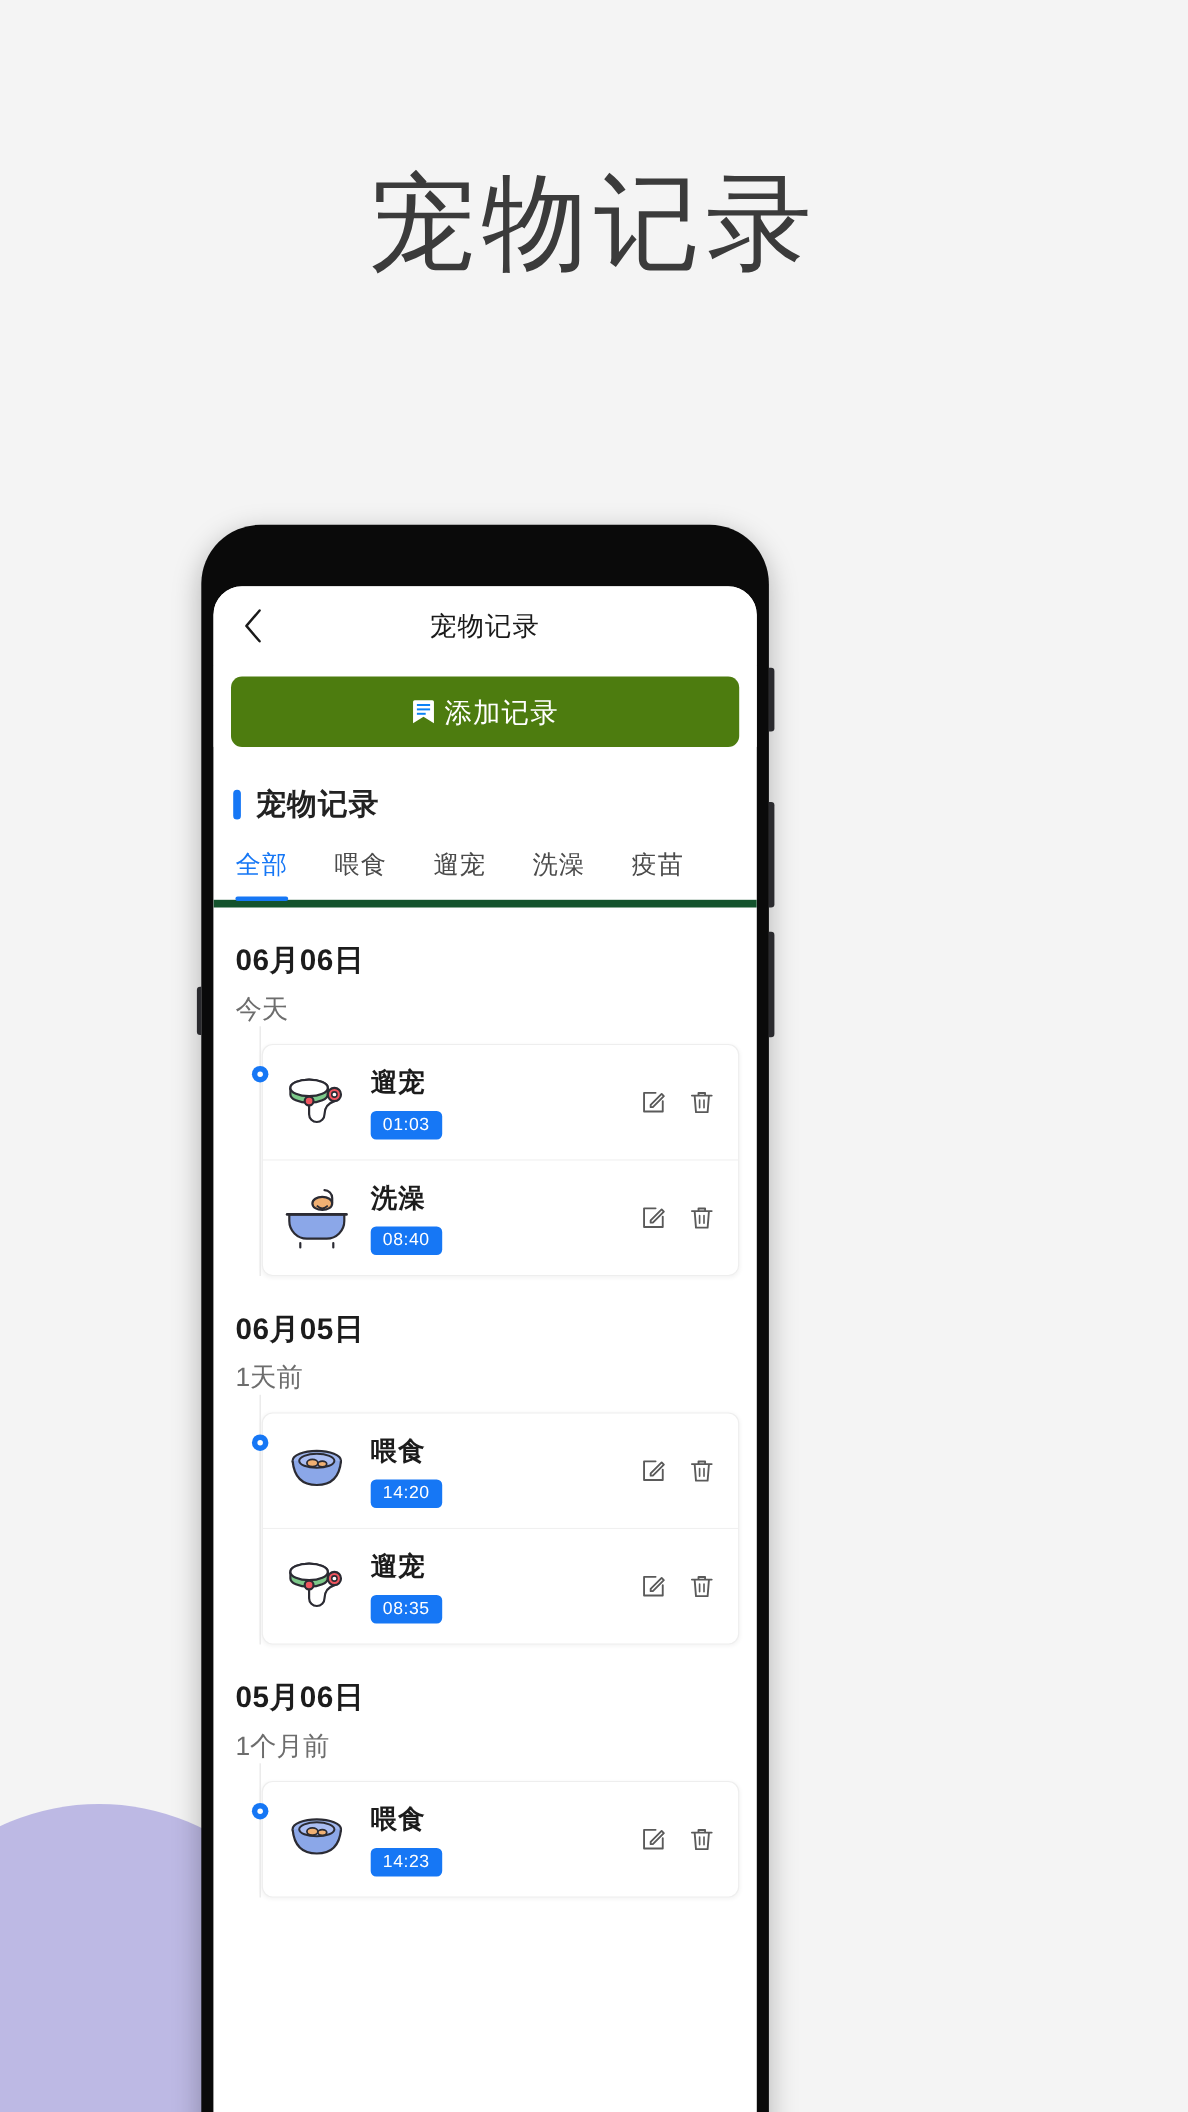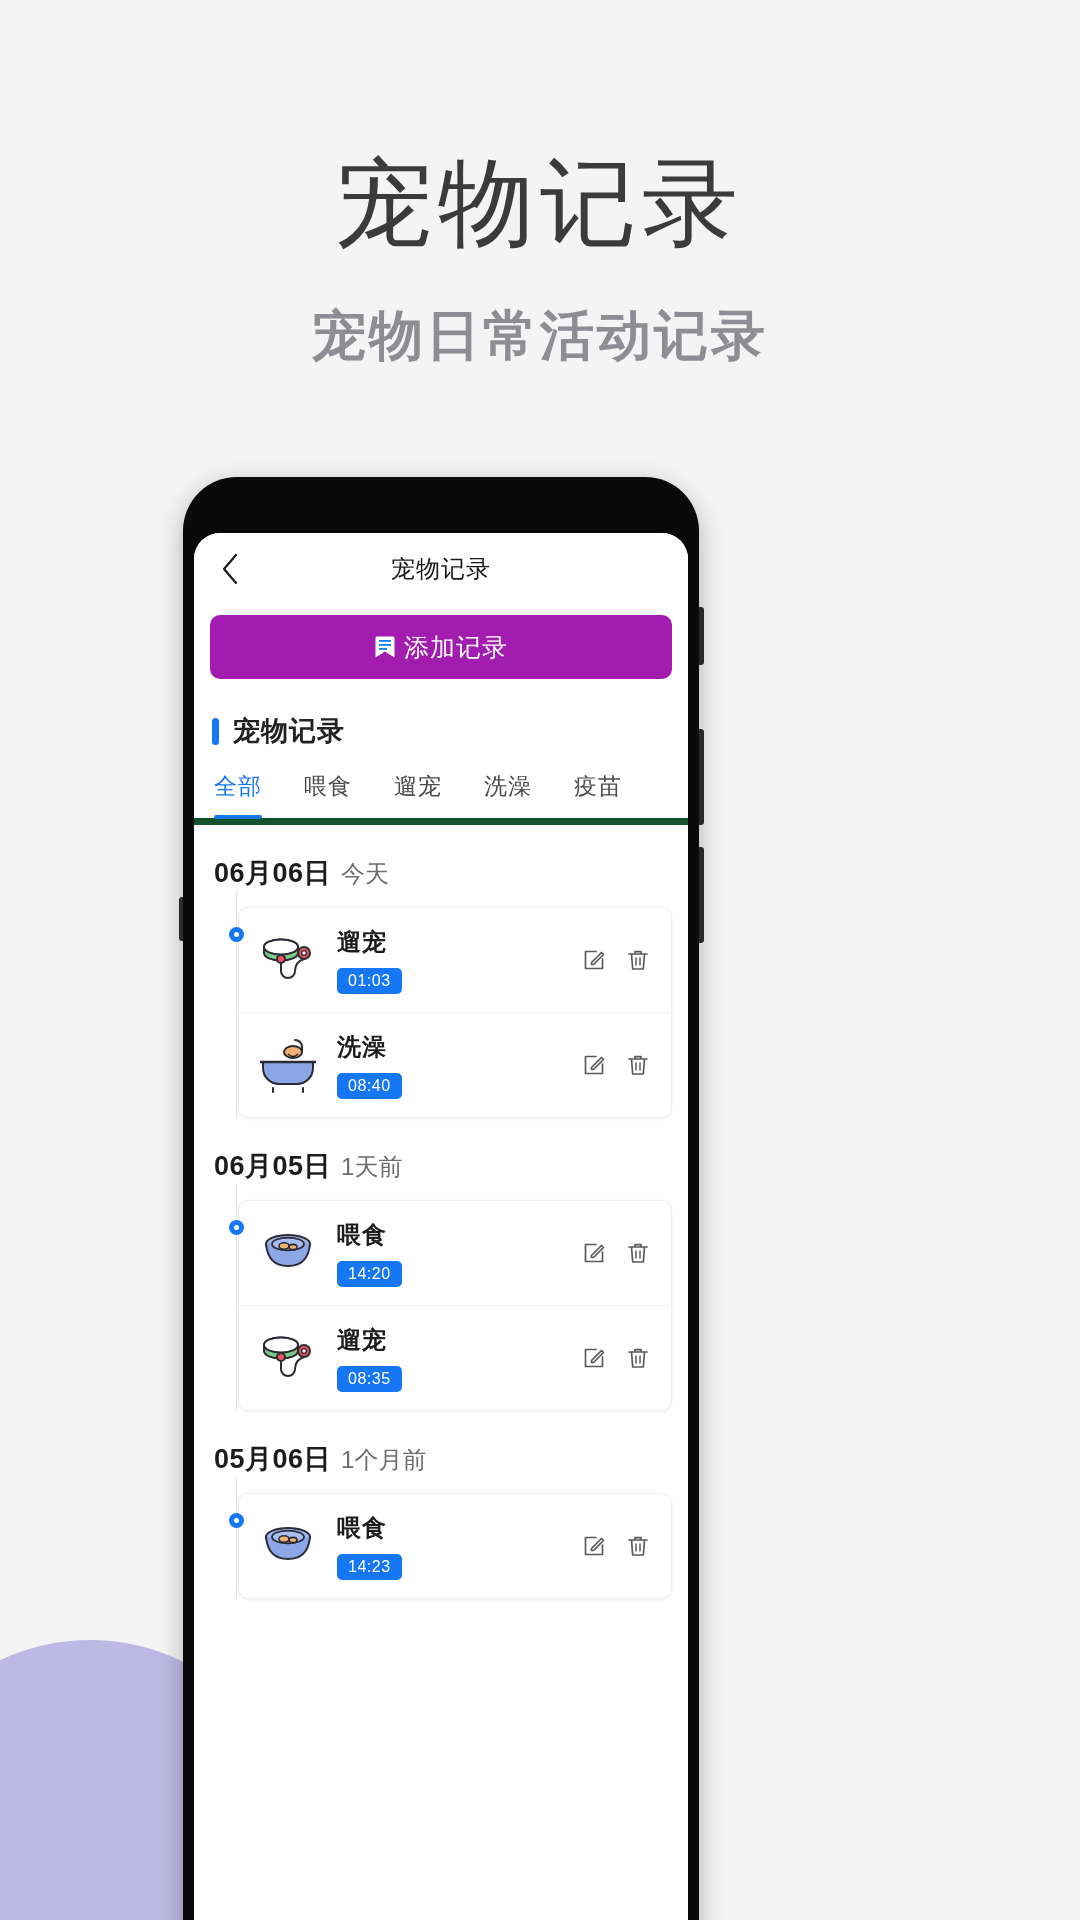--- a/index.html
+++ b/index.html
@@ -108,21 +108,21 @@
     font-weight: 400;
     letter-spacing: 1px;
   }
 
   
   .add-wrap { padding: 10px 16px 0 16px; background: #fff; }
   .add-btn {
     display: flex; align-items: center; justify-content: center;
     gap: 8px;
     height: 64px;
-    background: #a21caf;
+    background: #4d7c0f;
     border-radius: 10px;
     color: #fff;
     font-size: 25px;
     letter-spacing: 1px;
     cursor: pointer;
     border: none;
     width: 100%;
   }
   .add-btn .bm-icon { display:flex; align-items:center; }
 
@@ -169,20 +169,21 @@
     height: 4px;
     background: #1677f5;
     border-radius: 2px;
   }
 
   
   .list { padding: 0 0 20px 0; }
   .day-head {
     display: flex; align-items: baseline; gap: 10px;
     padding: 30px 0 0 20px;
+    flex-direction: column;
   }
   .day-date {
     font-size: 27px; font-weight: 700; color: #1c1c1c;
     letter-spacing: .5px;
   }
   .day-rel { font-size: 24px; color: #6d6d6d; }
 
   .day-body {
     position: relative;
     padding: 16px 16px 0 44px;
@@ -248,21 +249,20 @@
   .act svg { display:block; }
 </style>
 </head>
 <body>
 
 <div id="page">
 
   <div class="blob"></div>
 
   <div class="promo-title">宠物记录</div>
-  <div class="promo-sub">宠物日常活动记录</div>
 
   <div class="phone">
     <div class="phone-btn btn-a"></div>
     <div class="phone-btn btn-b"></div>
     <div class="phone-btn btn-c"></div>
     <div class="phone-btn-left"></div>
 
     <div class="screen">
 
       <div class="app-header">

